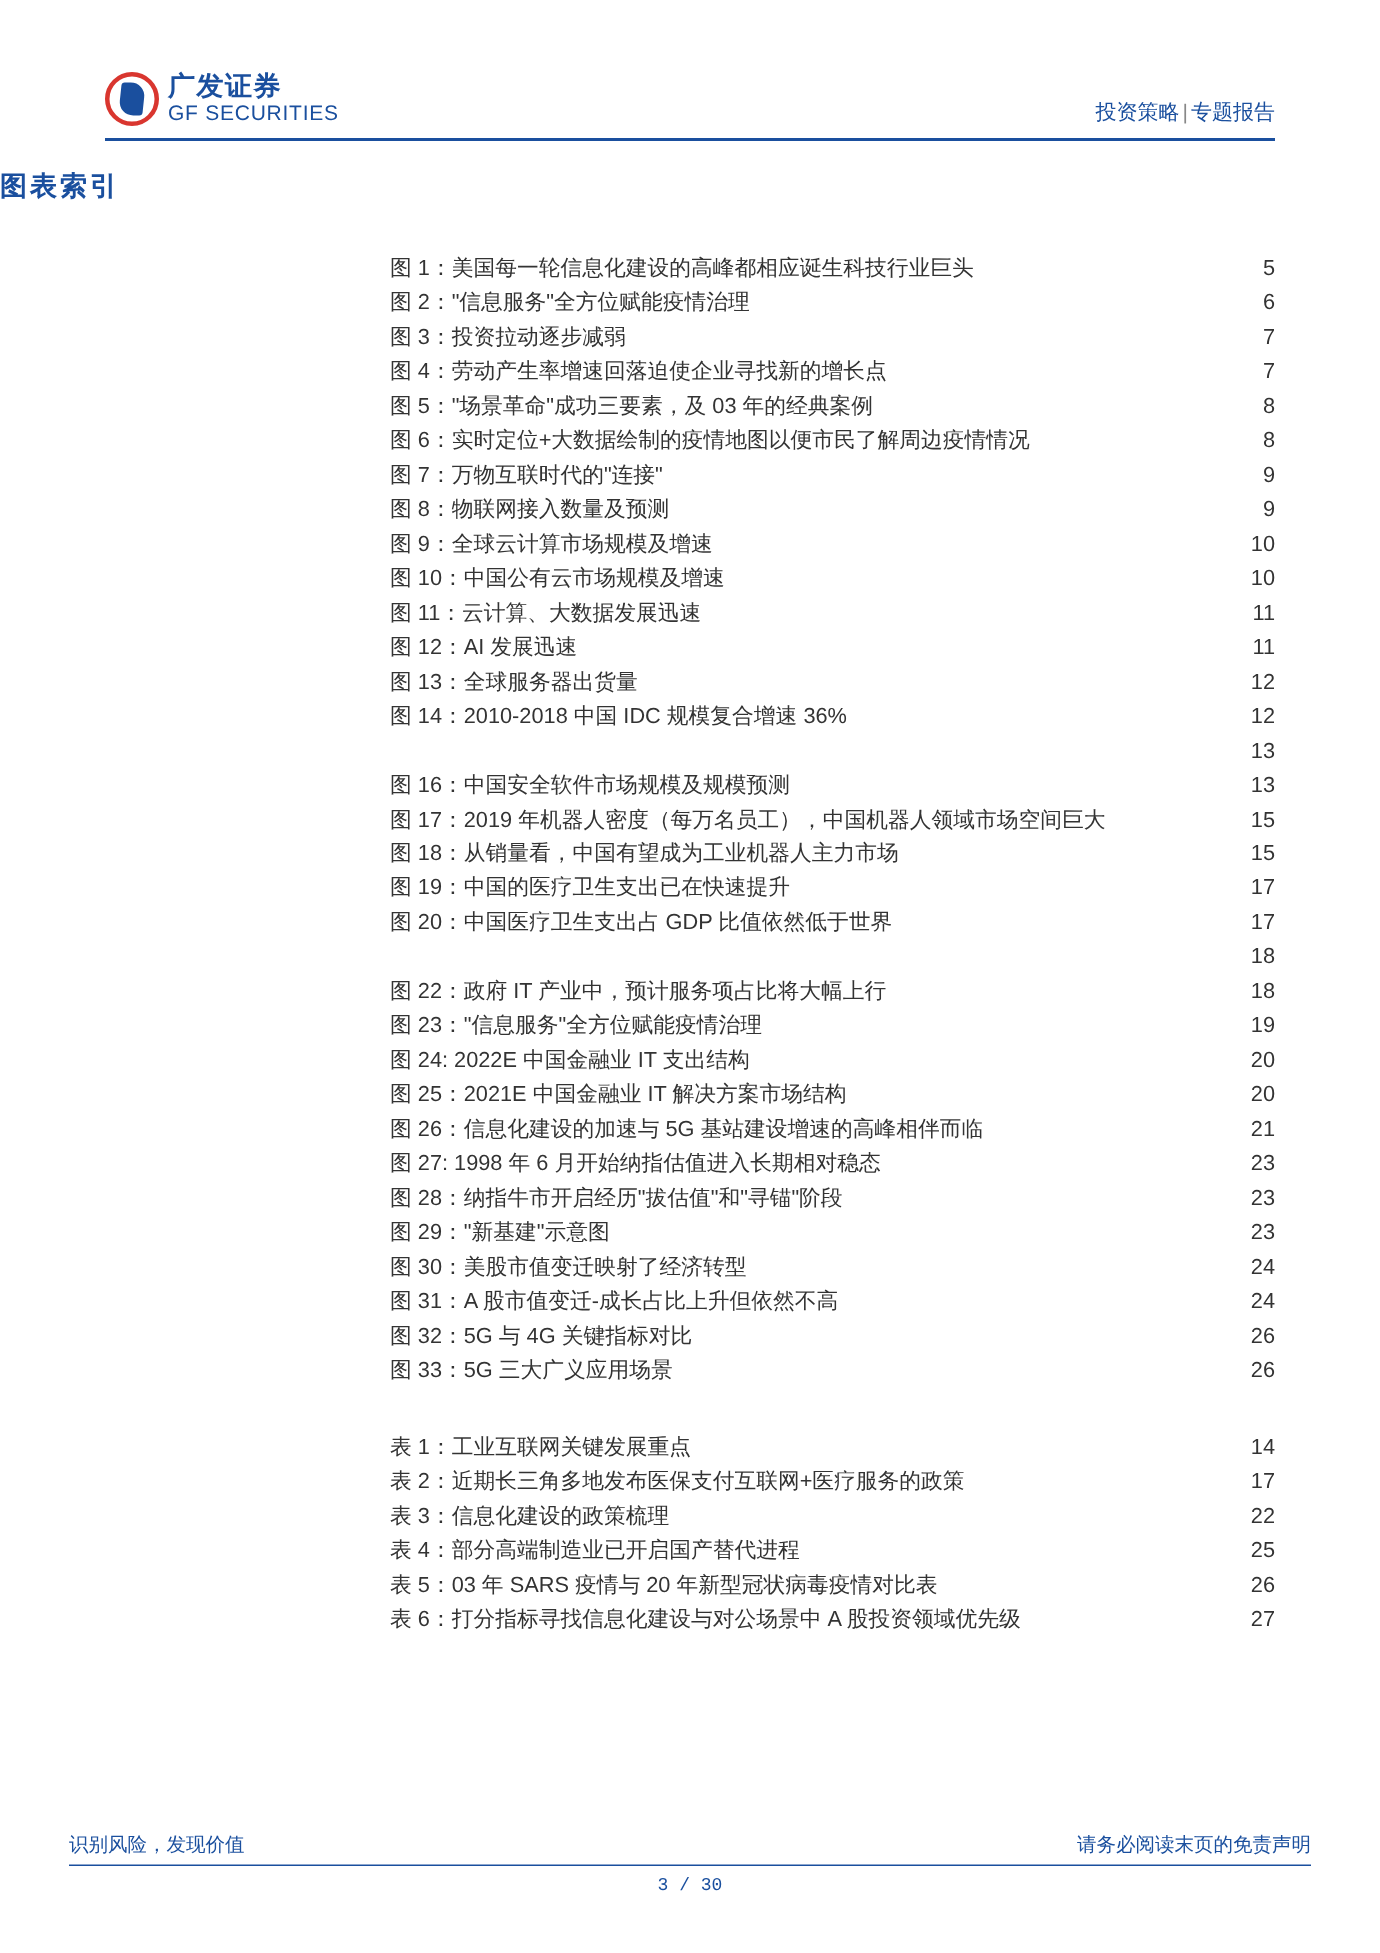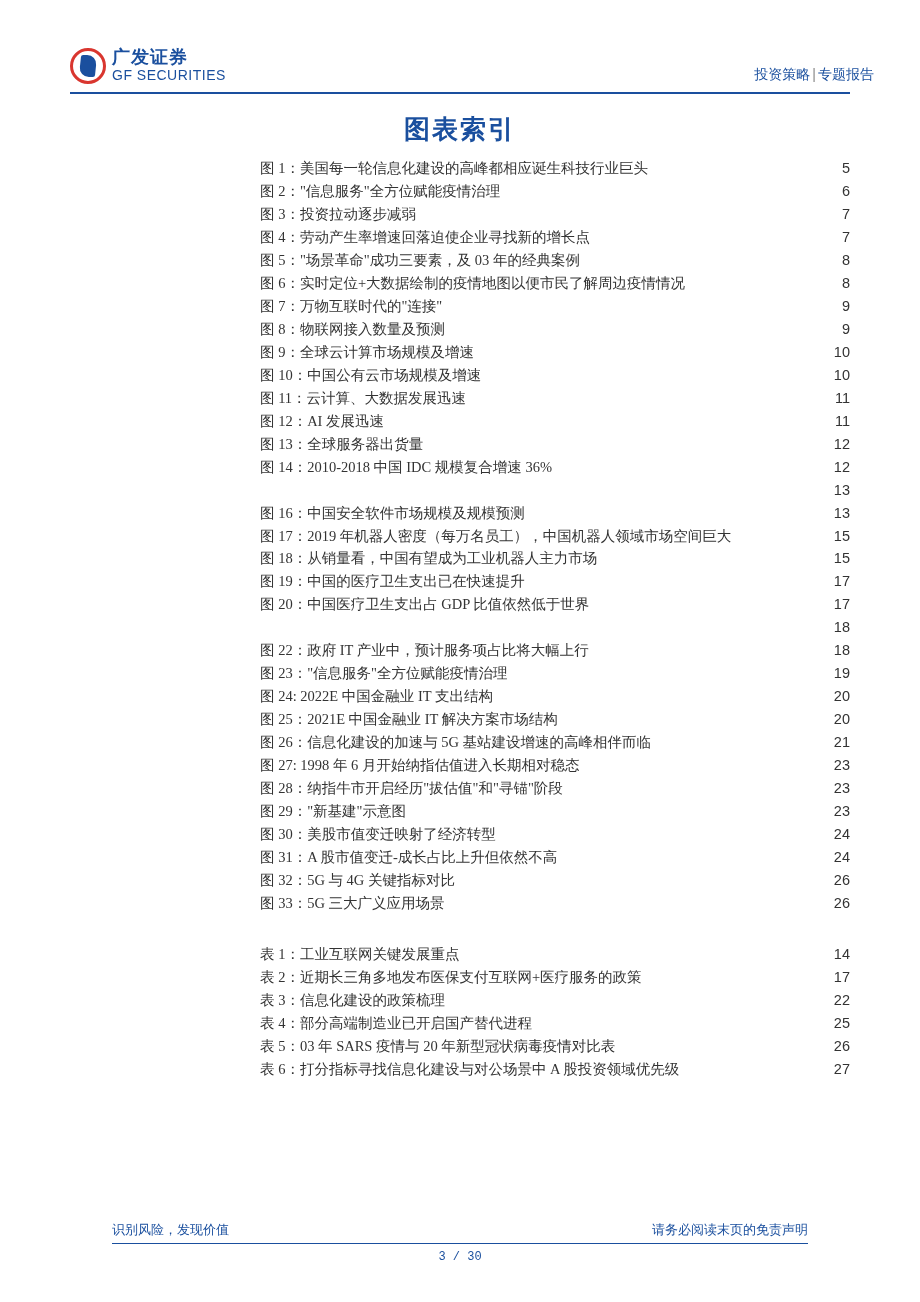--- a/index.html
+++ b/index.html
@@ -8,21 +8,21 @@
     height: 1302px;
     background: #fff;
     font-family: "Microsoft YaHei", "SimSun", sans-serif;
     position: relative;
     color: #333;
   }
   .header {
     display: flex;
     justify-content: space-between;
     align-items: flex-end;
-    padding: 48px 46px 8px 70px;
+    padding: 48px 70px 8px 70px;
   }
   .logo {
     display: flex;
     align-items: center;
     gap: 6px;
   }
   .logo-mark {
     width: 36px;
     height: 36px;
     border: 3px solid #d9362f;
@@ -53,41 +53,41 @@
     color: #1a4f9e;
     white-space: nowrap;
   }
   .header-right .divider { color: #888; margin: 0 2px; }
   .header-rule {
     margin: 0 70px 18px 70px;
     height: 2px;
     background: #1a4f9e;
   }
   .title {
-    text-align: center;
-    font-size: 26px;
+    text-align: left;
+    font-size: 18px;
     font-weight: 700;
     color: #1a4f9e;
-    margin-bottom: 10px;
+    margin-bottom: 32px;
     letter-spacing: 2px;
   }
   .toc {
     padding: 0 70px 0 260px;
     font-size: 14.5px;
     color: #333;
     line-height: 1.55;
   }
   .toc-entry {
     display: flex;
     align-items: baseline;
     white-space: nowrap;
     overflow: hidden;
     margin-bottom: 0.5px;
   }
-  .toc-label { flex-shrink: 0; font-family: Liberation Serif, serif; }
+  .toc-label { flex-shrink: 0; }
   .toc-leader {
     flex: 1;
     overflow: hidden;
     position: relative;
     margin: 0 2px;
   }
   .toc-leader::after {
     content: "..............................................................................................................................................";
     letter-spacing: 2px;
     color: #333;
@@ -96,21 +96,21 @@
     bottom: 1px;
     font-size: 13px;
   }
   .toc-page { flex-shrink: 0; }
   .toc-gap { height: 28px; }
   .footer {
     position: absolute;
     bottom: 38px;
     left: 0;
     right: 0;
-    padding: 0 112px;
+    padding: 0 46px;
   }
   .footer-row {
     display: flex;
     justify-content: space-between;
     font-size: 13px;
     color: #1a4f9e;
   }
   .footer-rule {
     height: 1px;
     background: #1a4f9e;

